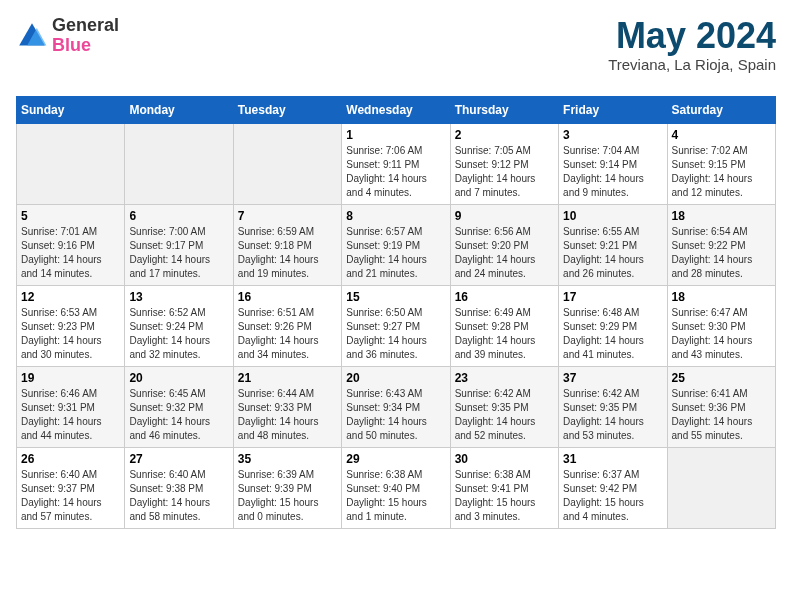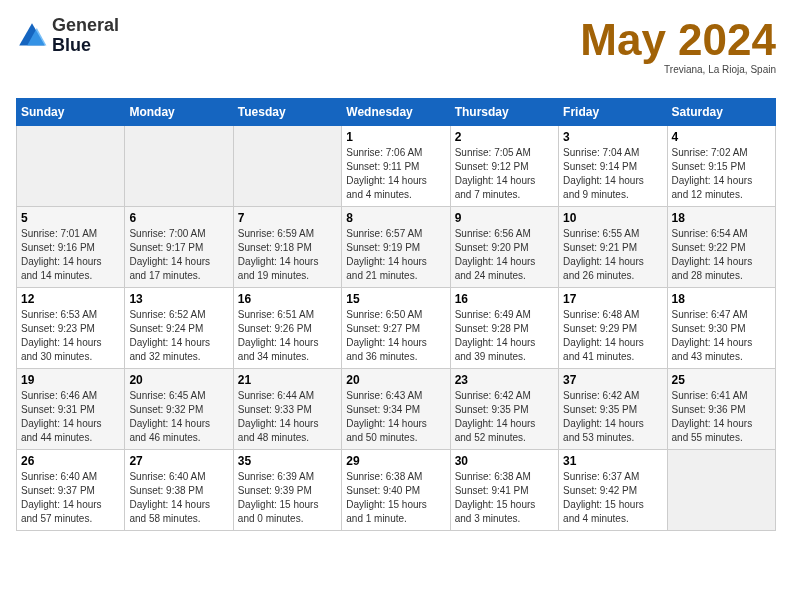--- a/index.html
+++ b/index.html
@@ -20,36 +20,36 @@
       display: flex;
       align-items: center;
       gap: 4px;
     }
     .logo-text {
       font-size: 18px;
       font-weight: bold;
       line-height: 1.1;
     }
     .logo-general { color: #333; }
-    .logo-blue { color: #0f172a; }
+    .logo-blue { color: #ec4899; }
     .logo-icon {
       width: 32px;
       height: 32px;
     }
     .title-block {
       text-align: right;
     }
     .month-year {
-      font-size: 44px;
-      font-weight: bold;
-      color: #a16207;
+      font-size: 36px;
+      font-weight: bold;
+      color: #0c4a6e;
       line-height: 1.1;
     }
     .location {
-      font-size: 10px;
+      font-size: 15px;
       color: #444;
     }
     table {
       width: 100%;
       border-collapse: collapse;
       font-size: 11px;
     }
     thead tr {
       background: #1565c0;
       color: #fff;

